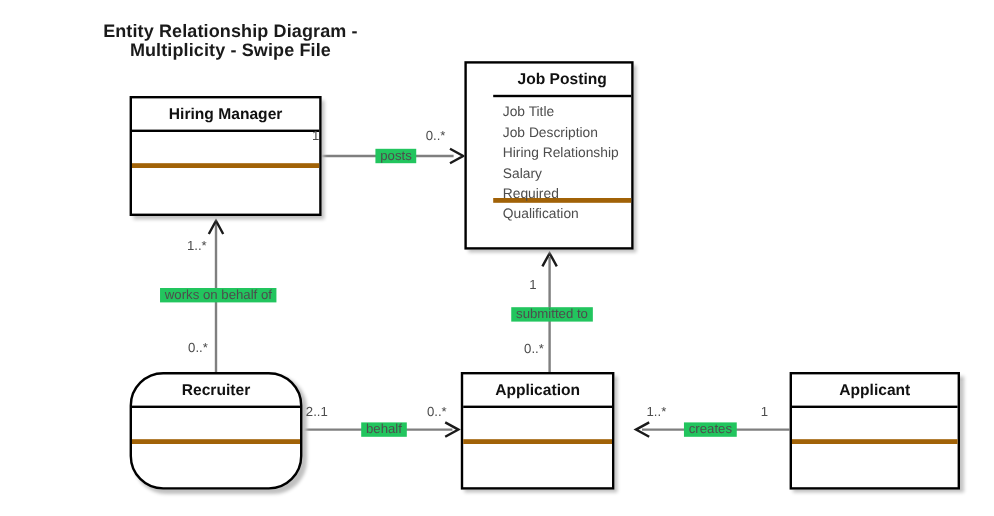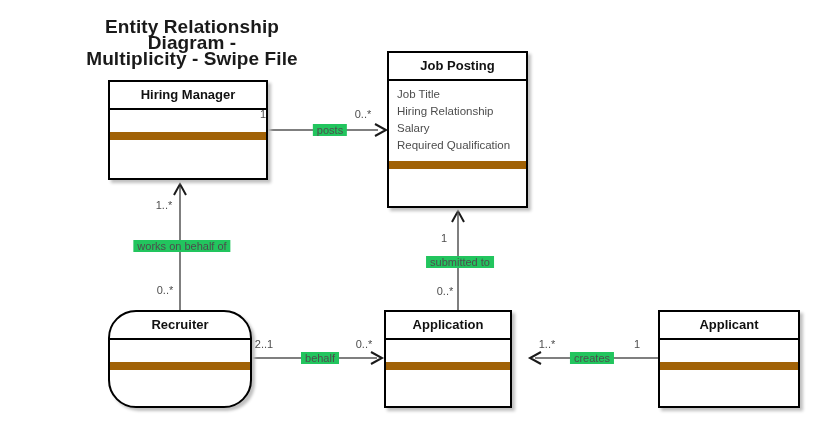--- a/index.html
+++ b/index.html
@@ -3,39 +3,39 @@
 <meta charset="utf-8">
 <style>
   * { margin: 0; padding: 0; box-sizing: border-box; }
   html, body { width: 828px; height: 430px; background: #ffffff; overflow: hidden; }
   body { font-family: "Liberation Sans", sans-serif; position: relative; }
 
   .canvas { position: absolute; left: 0; top: 0; width: 828px; height: 430px; }
 
   .diagram-title {
     position: absolute; left: 72px; top: 19px; width: 240px;
-    text-align: center; font-weight: bold; font-size: 19px;
+    text-align: center; font-weight: bold; font-size: 15px;
     line-height: 16px; color: #1a1a1a; letter-spacing: 0.1px;
   }
 
   svg.wires { position: absolute; left: 0; top: 0; width: 828px; height: 430px; }
   svg.wires line { stroke: #7f7f7f; stroke-width: 2; }
   svg.wires path { stroke: #1a1a1a; stroke-width: 2; fill: none; }
 
   .entity {
     position: absolute; background: #ffffff;
     border: 2px solid #000000;
     box-shadow: 3px 3px 3px #c0c0c0;
   }
   .e-title {
     height: 28px; line-height: 26px; text-align: center;
     font-weight: bold; font-size: 13px; color: #111111;
     border-bottom: 2px solid #000000;
   }
-  .e-comp { border-bottom: 8px solid #a16207; }
+  .e-comp { border-bottom: 4px solid #a16207; }
   .e-comp:last-child { border-bottom: none; }
   .e-attrs {
     padding: 5px 0 0 8px; font-size: 11.5px; line-height: 17px; color: #4d4d4d;
   }
 
   .rel-label, .mult-label {
     position: absolute; font-size: 11px; color: #4d4d4d;
     white-space: nowrap; transform: translate(-50%, -50%);
   }
   .rel-label { background: #22c55e; padding: 0 4px; }
@@ -67,24 +67,25 @@
     <line x1="658" y1="358" x2="535" y2="358"></line>
     <path d="M541,352 L530,358 L541,364"></path>
   </svg>
 
   <div class="entity" style="left:108px; top:80px; width:160px; height:100px;">
     <div class="e-title">Hiring Manager</div>
     <div class="e-comp" style="height:30px;"></div>
     <div class="e-comp" style="height:38px;"></div>
   </div>
 
-  <div class="entity" style="left:387px; top:51px; width:141px; height:157px;">
+  <div class="entity" style="left:387px; top:51px; width:141px; height:157px;padding-left:22px;">
     <div class="e-title">Job Posting</div>
     <div class="e-comp e-attrs" style="height:88px;">
       <div>Job Title</div>
+      <div>Job Description</div>
       <div>Hiring Relationship</div>
       <div>Salary</div>
       <div>Required Qualification</div>
     </div>
     <div class="e-comp" style="height:37px;"></div>
   </div>
 
   <div class="entity" style="left:108px; top:310px; width:144px; height:98px;border-radius:28px;">
     <div class="e-title">Recruiter</div>
     <div class="e-comp" style="height:30px;"></div>

